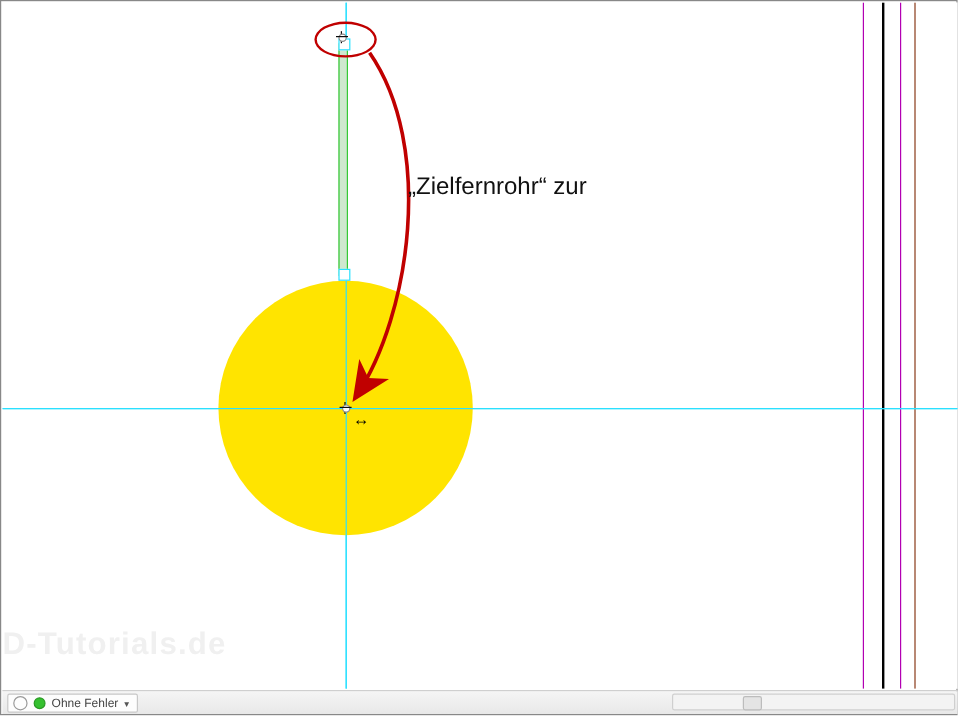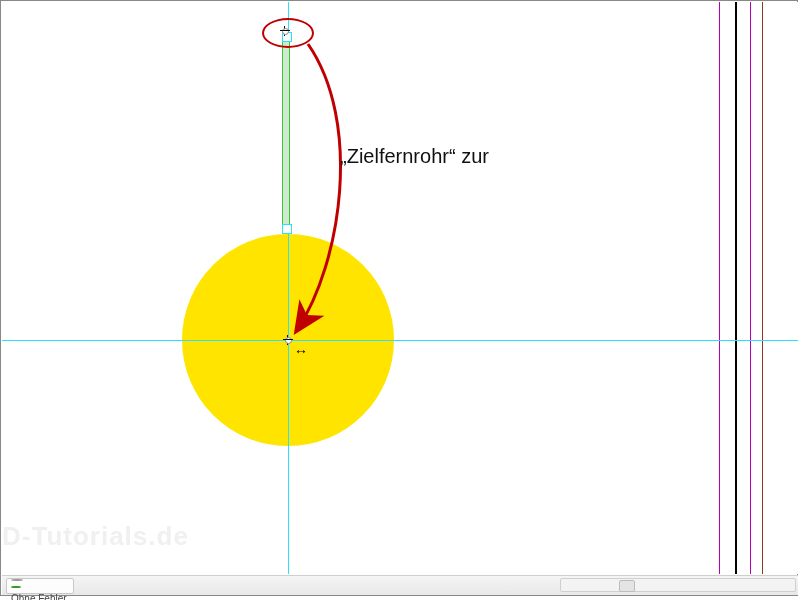--- a/index.html
+++ b/index.html
@@ -41,29 +41,28 @@
     border-top: 1px solid #cfcfcf;
     box-sizing: border-box;
   }
   
   .status-pill {
     position: absolute;
     left: 4px;
     top: 2px;
     height: 14px;
     display: flex;
-    align-items: flex-start;
+    align-items: center;
     font-size: 10px;
     color: #444;
     background: #fdfdfd;
     border: 1px solid #c8c8c8;
     border-radius: 2px;
     padding: 0 6px 0 4px;
     gap: 5px;
-    flex-direction: column;
   }
   .status-pill .sync-icon {
     width: 10px;
     height: 10px;
     border: 1px solid #9a9a9a;
     border-radius: 50%;
     position: relative;
   }
   .status-pill .dot {
     width: 8px;

